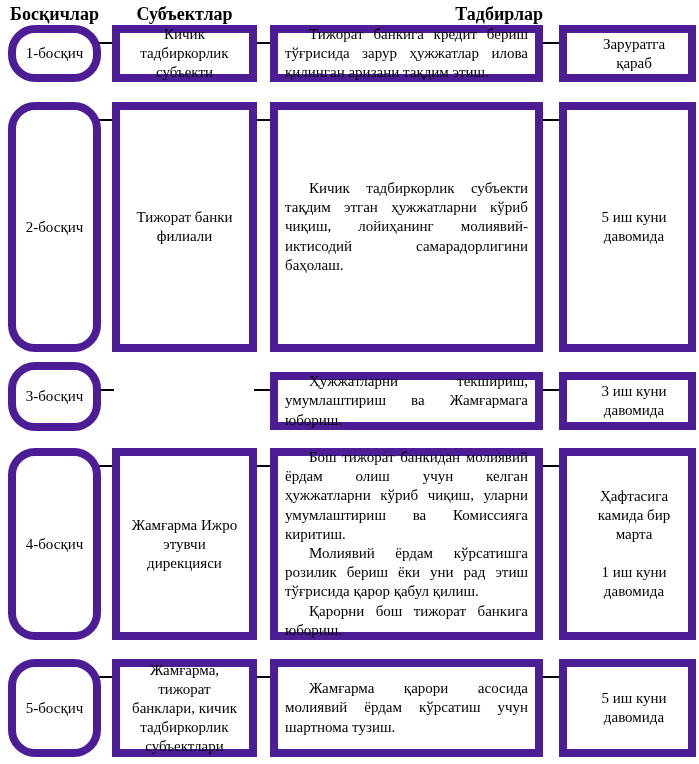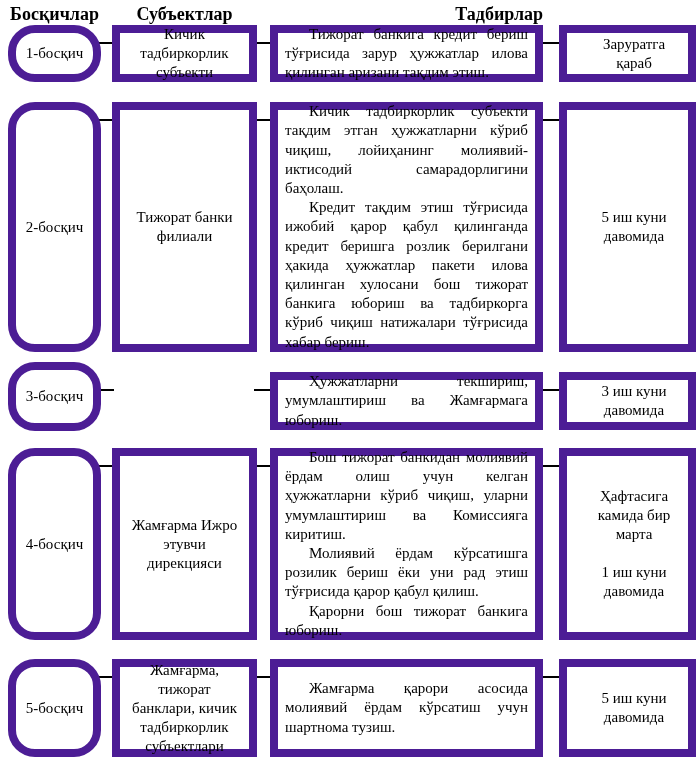--- a/index.html
+++ b/index.html
@@ -89,21 +89,20 @@
   <div class="bx cc dl" style="top:25px;height:57px">Заруратга қараб</div>
 
   <div class="cn" style="top:119px;left:99px;width:15px"></div>
   <div class="cn" style="top:119px;left:254px;width:18px"></div>
   <div class="cn" style="top:119px;left:541px;width:20px"></div>
   <div class="bx cc st" style="top:102px;height:250px">2-босқич</div>
   <div class="bx cc su" style="top:102px;height:250px">Тижорат банки
 филиали</div>
   <div class="bx ac" style="top:102px;height:250px">
     <p>Кичик тадбиркорлик субъекти тақдим этган ҳужжатларни кўриб чиқиш, лойиҳанинг молиявий-иктисодий самарадорлигини баҳолаш.</p>
-    <p>Кредит тақдим этиш тўғрисида ижобий қарор қабул қилинганда кредит беришга розлик берилгани ҳакида ҳужжатлар пакети илова қилинган хулосани бош тижорат банкига юбориш ва тадбиркорга кўриб чиқиш натижалари тўғрисида хабар бериш.</p>
   </div>
   <div class="bx cc dl" style="top:102px;height:250px">5 иш куни
 давомида</div>
 
   <div class="cn" style="top:389px;left:99px;width:15px"></div>
   <div class="cn" style="top:389px;left:254px;width:18px"></div>
   <div class="cn" style="top:389px;left:541px;width:20px"></div>
   <div class="bx cc st" style="top:362px;height:69px">3-босқич</div>
   <div class="bx ac" style="top:372px;height:58px">
     <p>Ҳужжатларни текшириш, умумлаштириш ва Жамғармага юбориш.</p>

